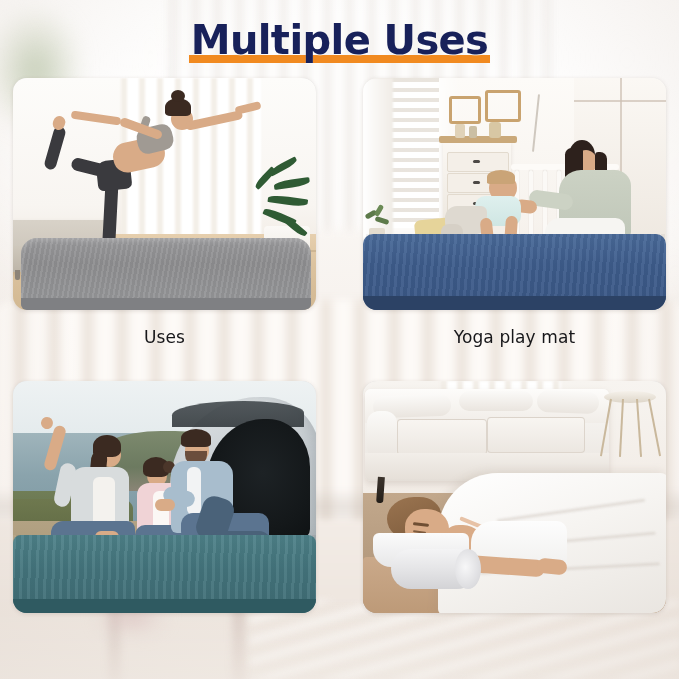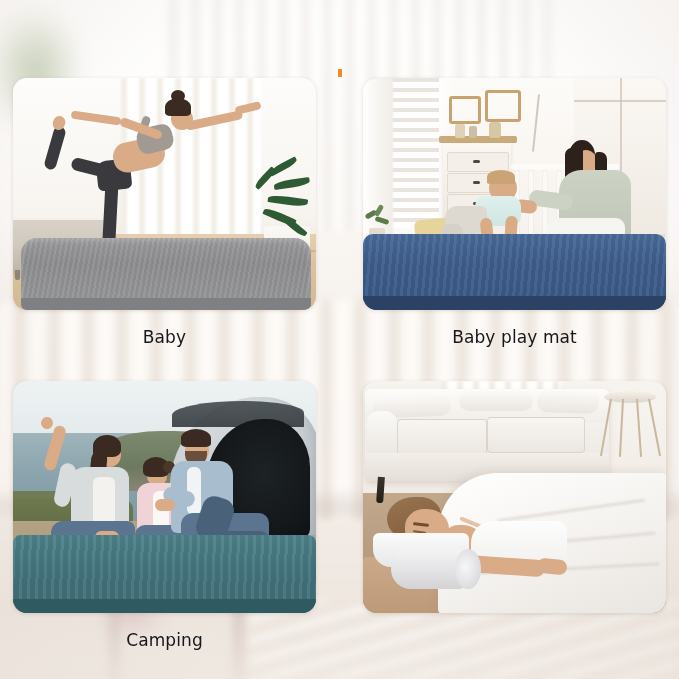--- a/index.html
+++ b/index.html
@@ -348,20 +348,21 @@
     <div class="bg-leg" style="left:108px; top:596px;"></div>
     <div class="bg-leg" style="left:232px; top:596px;"></div>
     <div class="bg-pink-blob"></div>
     <div class="bg-rail"></div>
     <div class="bg-vignette"></div>
   </div>
 
   <div class="title-wrap">
     <span class="title-inner">
       <span class="title-bar"></span>
+      <span class="title-text">Multiple Uses</span>
     </span>
   </div>
 
   <div class="grid">
 
     <div class="cell cell-tl">
       <div class="photo">
         <div class="scene">
           <div class="p1-wall"></div>
           <div class="p1-window"></div>
@@ -411,21 +412,21 @@
             <div class="sq skin" style="left:106px; top:46px; width:44px; height:9px; border-radius:5px; transform:rotate(20deg);"></div>
             <div class="sq skin" style="left:58px; top:36px; width:50px; height:8px; border-radius:5px; transform:rotate(8deg);"></div>
           </div>
 
           <div class="p1-mat">
             <div class="p1-matgrain"></div>
           </div>
           <div class="p1-matedge"></div>
         </div>
       </div>
-      <div class="caption">Baby</div>
+      <div class="caption">Uses</div>
     </div>
 
     <div class="cell cell-tr">
       <div class="photo">
         <div class="scene">
           <div class="p2-wall"></div>
           <div class="p2-win"></div>
           <div class="p2-curt"></div>
 
           <div class="p2-closet"></div>
@@ -502,21 +503,21 @@
             <div class="sq skin" style="left:114px; top:164px; width:18px; height:9px; border-radius:5px;"></div>
             <div class="sq skin" style="left:140px; top:164px; width:18px; height:9px; border-radius:5px;"></div>
           </div>
 
           <div class="p2-mat">
             <div class="p2-matgrain"></div>
           </div>
           <div class="p2-matedge"></div>
         </div>
       </div>
-      <div class="caption">Baby play mat</div>
+      <div class="caption">Yoga play mat</div>
     </div>
 
     <div class="cell cell-bl">
       <div class="photo">
         <div class="scene">
           <div class="p3-sky"></div>
           <div class="p3-sea"></div>
           <div class="p3-cliff"></div>
           <div class="p3-cliff2"></div>
           <div class="p3-grass"></div>
@@ -568,21 +569,20 @@
             <div class="sq" style="left:198px; top:172px; width:32px; height:14px; background:#f5f5f5; border-radius:7px;"></div>
             <div class="sq" style="left:232px; top:168px; width:30px; height:14px; background:#f0f0f0; border-radius:7px;"></div>
           </div>
 
           <div class="p3-mat">
             <div class="p3-matgrain"></div>
           </div>
           <div class="p3-matedge"></div>
         </div>
       </div>
-      <div class="caption">Camping</div>
     </div>
 
     <div class="cell cell-br">
       <div class="photo">
         <div class="scene">
           <div class="p4-wall"></div>
           <div class="p4-curt"></div>
           <div class="p4-floor2"></div>
 
           <div class="p4-sofa"></div>

